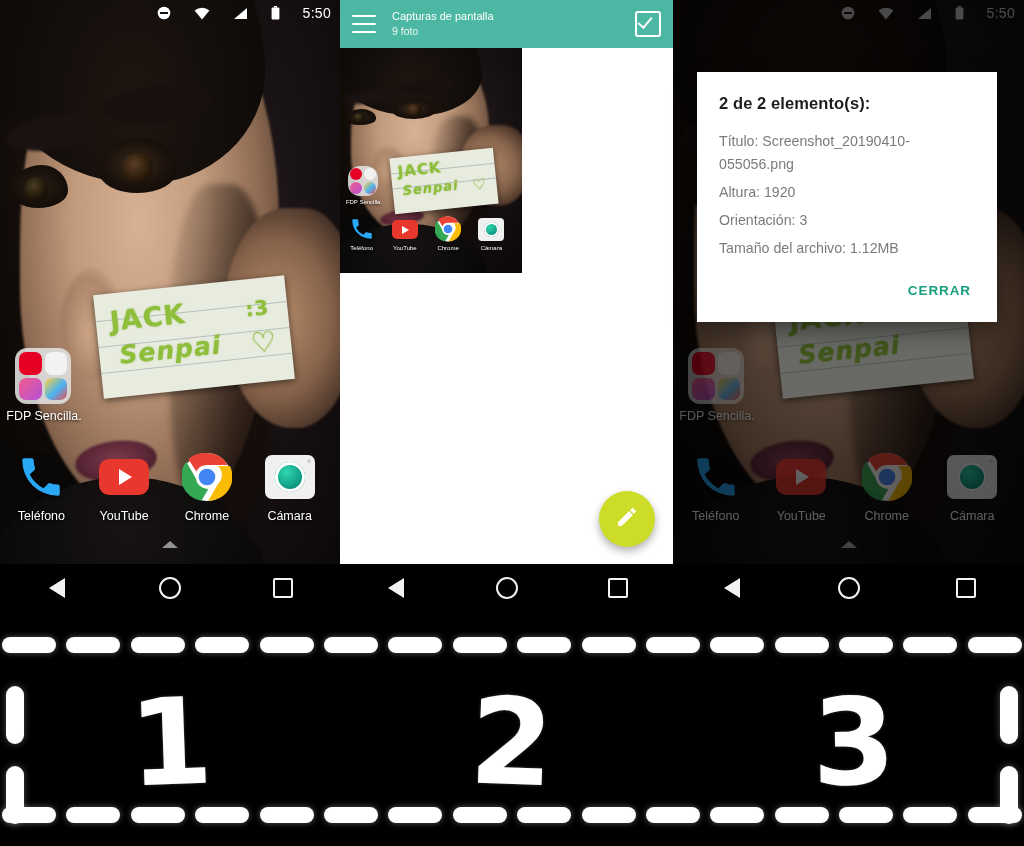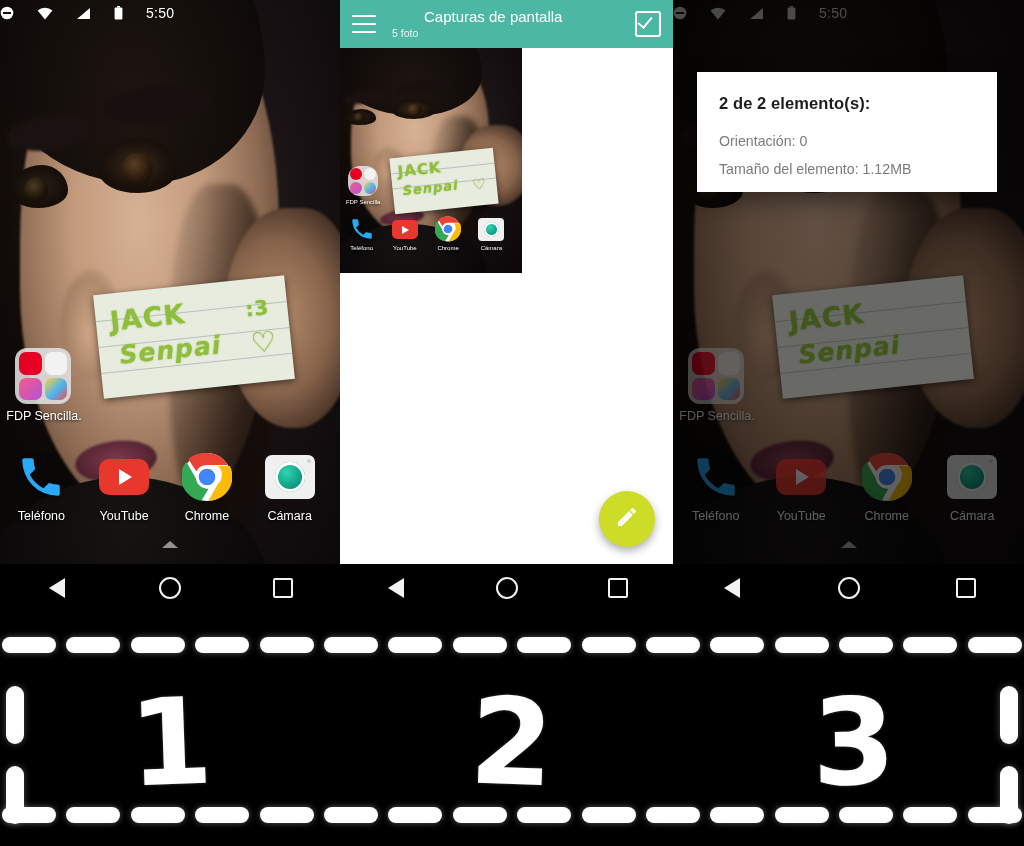--- a/index.html
+++ b/index.html
@@ -60,21 +60,21 @@
 
   
   .note{position:absolute;background:#e8ecdf;box-shadow:0 2px 7px rgba(0,0,0,.55);
         transform:rotate(-6deg);overflow:hidden;}
   .note .rule{position:absolute;left:0;right:0;height:1px;background:rgba(120,140,150,.45);}
   .note .ink{position:absolute;color:#8fbe3a;font-family:"DejaVu Sans",sans-serif;
         font-weight:700;letter-spacing:1px;text-shadow:0 0 2px rgba(120,170,40,.65);}
 
   
   .statusbar{position:absolute;left:0;right:0;top:0;height:26px;display:flex;
-      align-items:center;gap:23px;padding-right:9px;box-sizing:border-box;
+      align-items:center;justify-content:flex-end;gap:23px;padding-right:9px;box-sizing:border-box;
       color:#fff;font-size:13px;z-index:6;}
   .sb-ic{display:inline-flex;align-items:center;}
   .sb-time{font-size:14px;font-weight:400;letter-spacing:.3px;}
 
   
   .folder{position:absolute;width:56px;height:56px;border-radius:12px;
       background:rgba(225,225,225,.88);padding:4px;box-sizing:border-box;
       display:grid;grid-template-columns:1fr 1fr;grid-template-rows:1fr 1fr;gap:3px;}
   .folder i{border-radius:7px;display:block;}
   .f-pin{background:#e60023;}
@@ -112,21 +112,21 @@
       border-right:16px solid #f2f2f2;}
   .nav-home{width:18px;height:18px;border:2.3px solid #f2f2f2;border-radius:50%;}
   .nav-rec{width:16px;height:16px;border:2.3px solid #f2f2f2;border-radius:2px;}
 
   
   .appbar{position:absolute;left:0;right:0;top:0;height:48px;background:#4cb8a3;
       display:flex;align-items:center;padding:0 12px;box-sizing:border-box;z-index:5;}
   .hamb{width:24px;height:18px;display:flex;flex-direction:column;justify-content:space-between;margin-right:16px;}
   .hamb span{display:block;height:2.4px;background:#fff;border-radius:2px;}
   .apptitle{flex:1;display:flex;flex-direction:column;justify-content:center;line-height:1.05;}
-  .apptitle .t{color:#fff;font-size:15px;font-weight:500;margin-left:32px;}
+  .apptitle .t{color:#fff;font-size:11px;font-weight:500;}
   .apptitle .s{color:#eaf7f3;font-size:10.5px;margin-top:3px;}
   .checkbox{width:22px;height:22px;border:2.4px solid #fff;border-radius:3px;position:relative;}
   .checkbox:after{content:"";position:absolute;left:4px;top:1px;width:6px;height:12px;
       border-right:2.6px solid #fff;border-bottom:2.6px solid #fff;transform:rotate(40deg);}
   .galbody{position:absolute;left:0;right:0;top:48px;bottom:48px;background:#fff;}
   .thumb{position:absolute;left:0;top:0;width:182px;height:225px;overflow:hidden;background:#000;}
   .fab{position:absolute;right:18px;bottom:17px;width:56px;height:56px;border-radius:50%;
       background:#cddc26;box-shadow:0 4px 8px rgba(0,0,0,.32);display:flex;align-items:center;justify-content:center;}
 
   
@@ -285,21 +285,21 @@
 
   <div class="panel" id="panel-mid">
     <div class="appbar">
       <div class="hamb">
           <span></span>
           <span></span>
           <span></span>
         </div>
       <div class="apptitle">
         <div class="t">Capturas de pantalla</div>
-        <div class="s">5 foto</div>
+        <div class="s">9 foto</div>
       </div>
       <div class="checkbox"></div>
     </div>
 
     <div class="galbody">
 
       <div class="thumb">
         <div class="wall">
           <div class="hairL"></div>
             <div class="hairR"></div>
@@ -507,22 +507,27 @@
           <div class="nav-home"></div>
         </div>
       <div class="navbtn">
           <div class="nav-rec"></div>
         </div>
     </div>
   </div>
 
   <div class="dialog">
     <div class="dlg-title">2 de 2 elemento(s):</div>
-    <p class="dlg-line">Orientación: 0</p>
-    <p class="dlg-line">Tamaño del elemento: 1.12MB</p>
+    <p class="dlg-line">Título: Screenshot_20190410-055056.png</p>
+    <p class="dlg-line">Altura: 1920</p>
+    <p class="dlg-line">Orientación: 3</p>
+    <p class="dlg-line">Tamaño del archivo: 1.12MB</p>
+    <div class="dlg-actions">
+      <button class="dlg-btn">CERRAR</button>
+    </div>
   </div>
 
   <div class="film">
     <div class="perf top">
       <i></i>
         <i></i>
         <i></i>
         <i></i>
         <i></i>
         <i></i>

